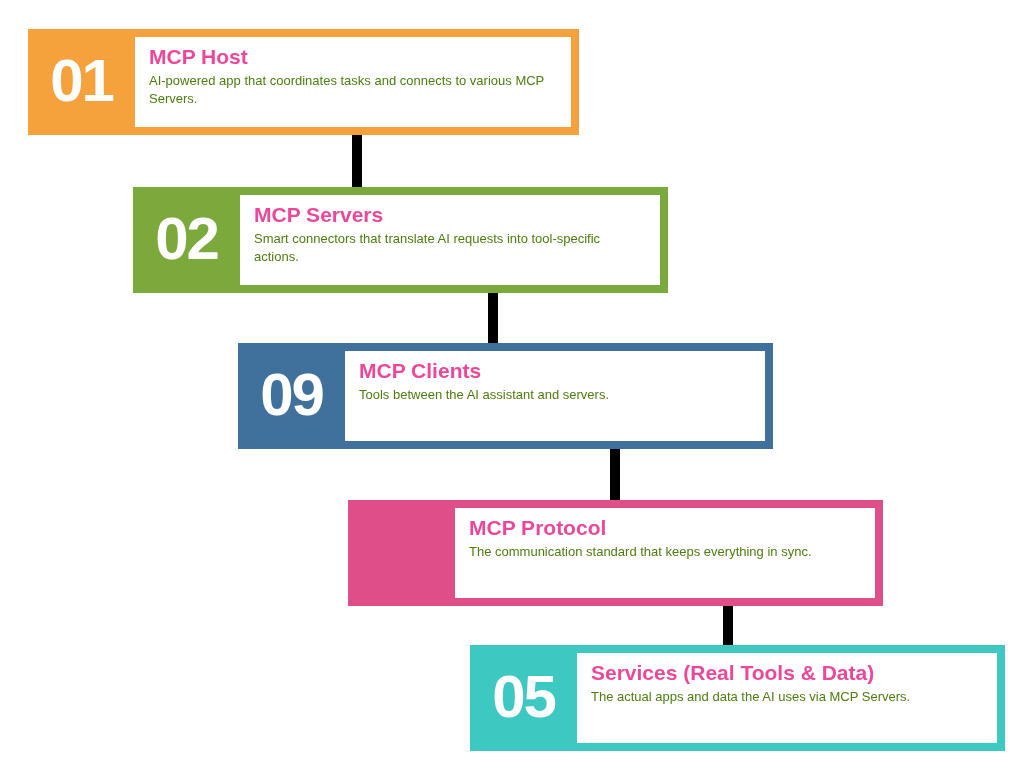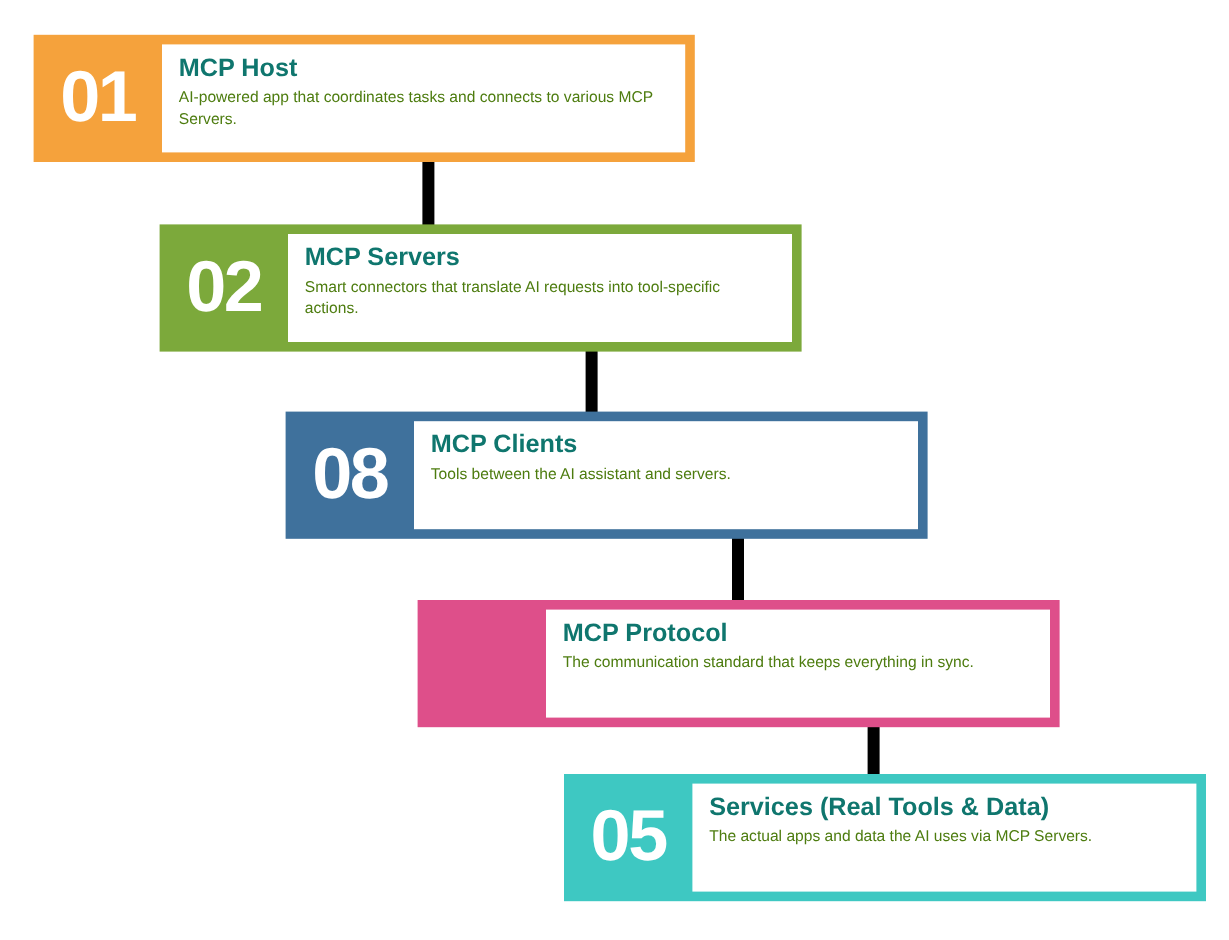--- a/index.html
+++ b/index.html
@@ -52,21 +52,21 @@
     right: 8px;
     bottom: 8px;
     background: #ffffff;
     padding: 7px 12px 6px 14px;
     box-sizing: border-box;
     overflow: hidden;
   }
   .title {
     font-size: 21px;
     font-weight: 700;
-    color: #0f766e;
+    color: #ec4899;
     line-height: 1.25;
     margin-bottom: 2px;
   }
   .desc {
     font-size: 13px;
     font-weight: 400;
     color: #4d7c0f;
     line-height: 1.36;
     max-width: 400px;
   }
@@ -101,21 +101,21 @@
 
   <div class="step" id="step-2" style="background-color: rgb(124, 169, 59);">
     <div class="num">02</div>
     <div class="card">
       <div class="title">MCP Servers</div>
       <div class="desc">Smart connectors that translate AI requests into tool-specific actions.</div>
     </div>
   </div>
 
   <div class="step" id="step-3" style="background-color: rgb(63, 113, 156);">
-    <div class="num">08</div>
+    <div class="num">09</div>
     <div class="card">
       <div class="title">MCP Clients</div>
       <div class="desc">Tools between the AI assistant and servers.</div>
     </div>
   </div>
 
   <div class="step" id="step-4" style="background-color: rgb(222, 79, 138);">
     <div class="card">
       <div class="title">MCP Protocol</div>
       <div class="desc">The communication standard that keeps everything in sync.</div>

